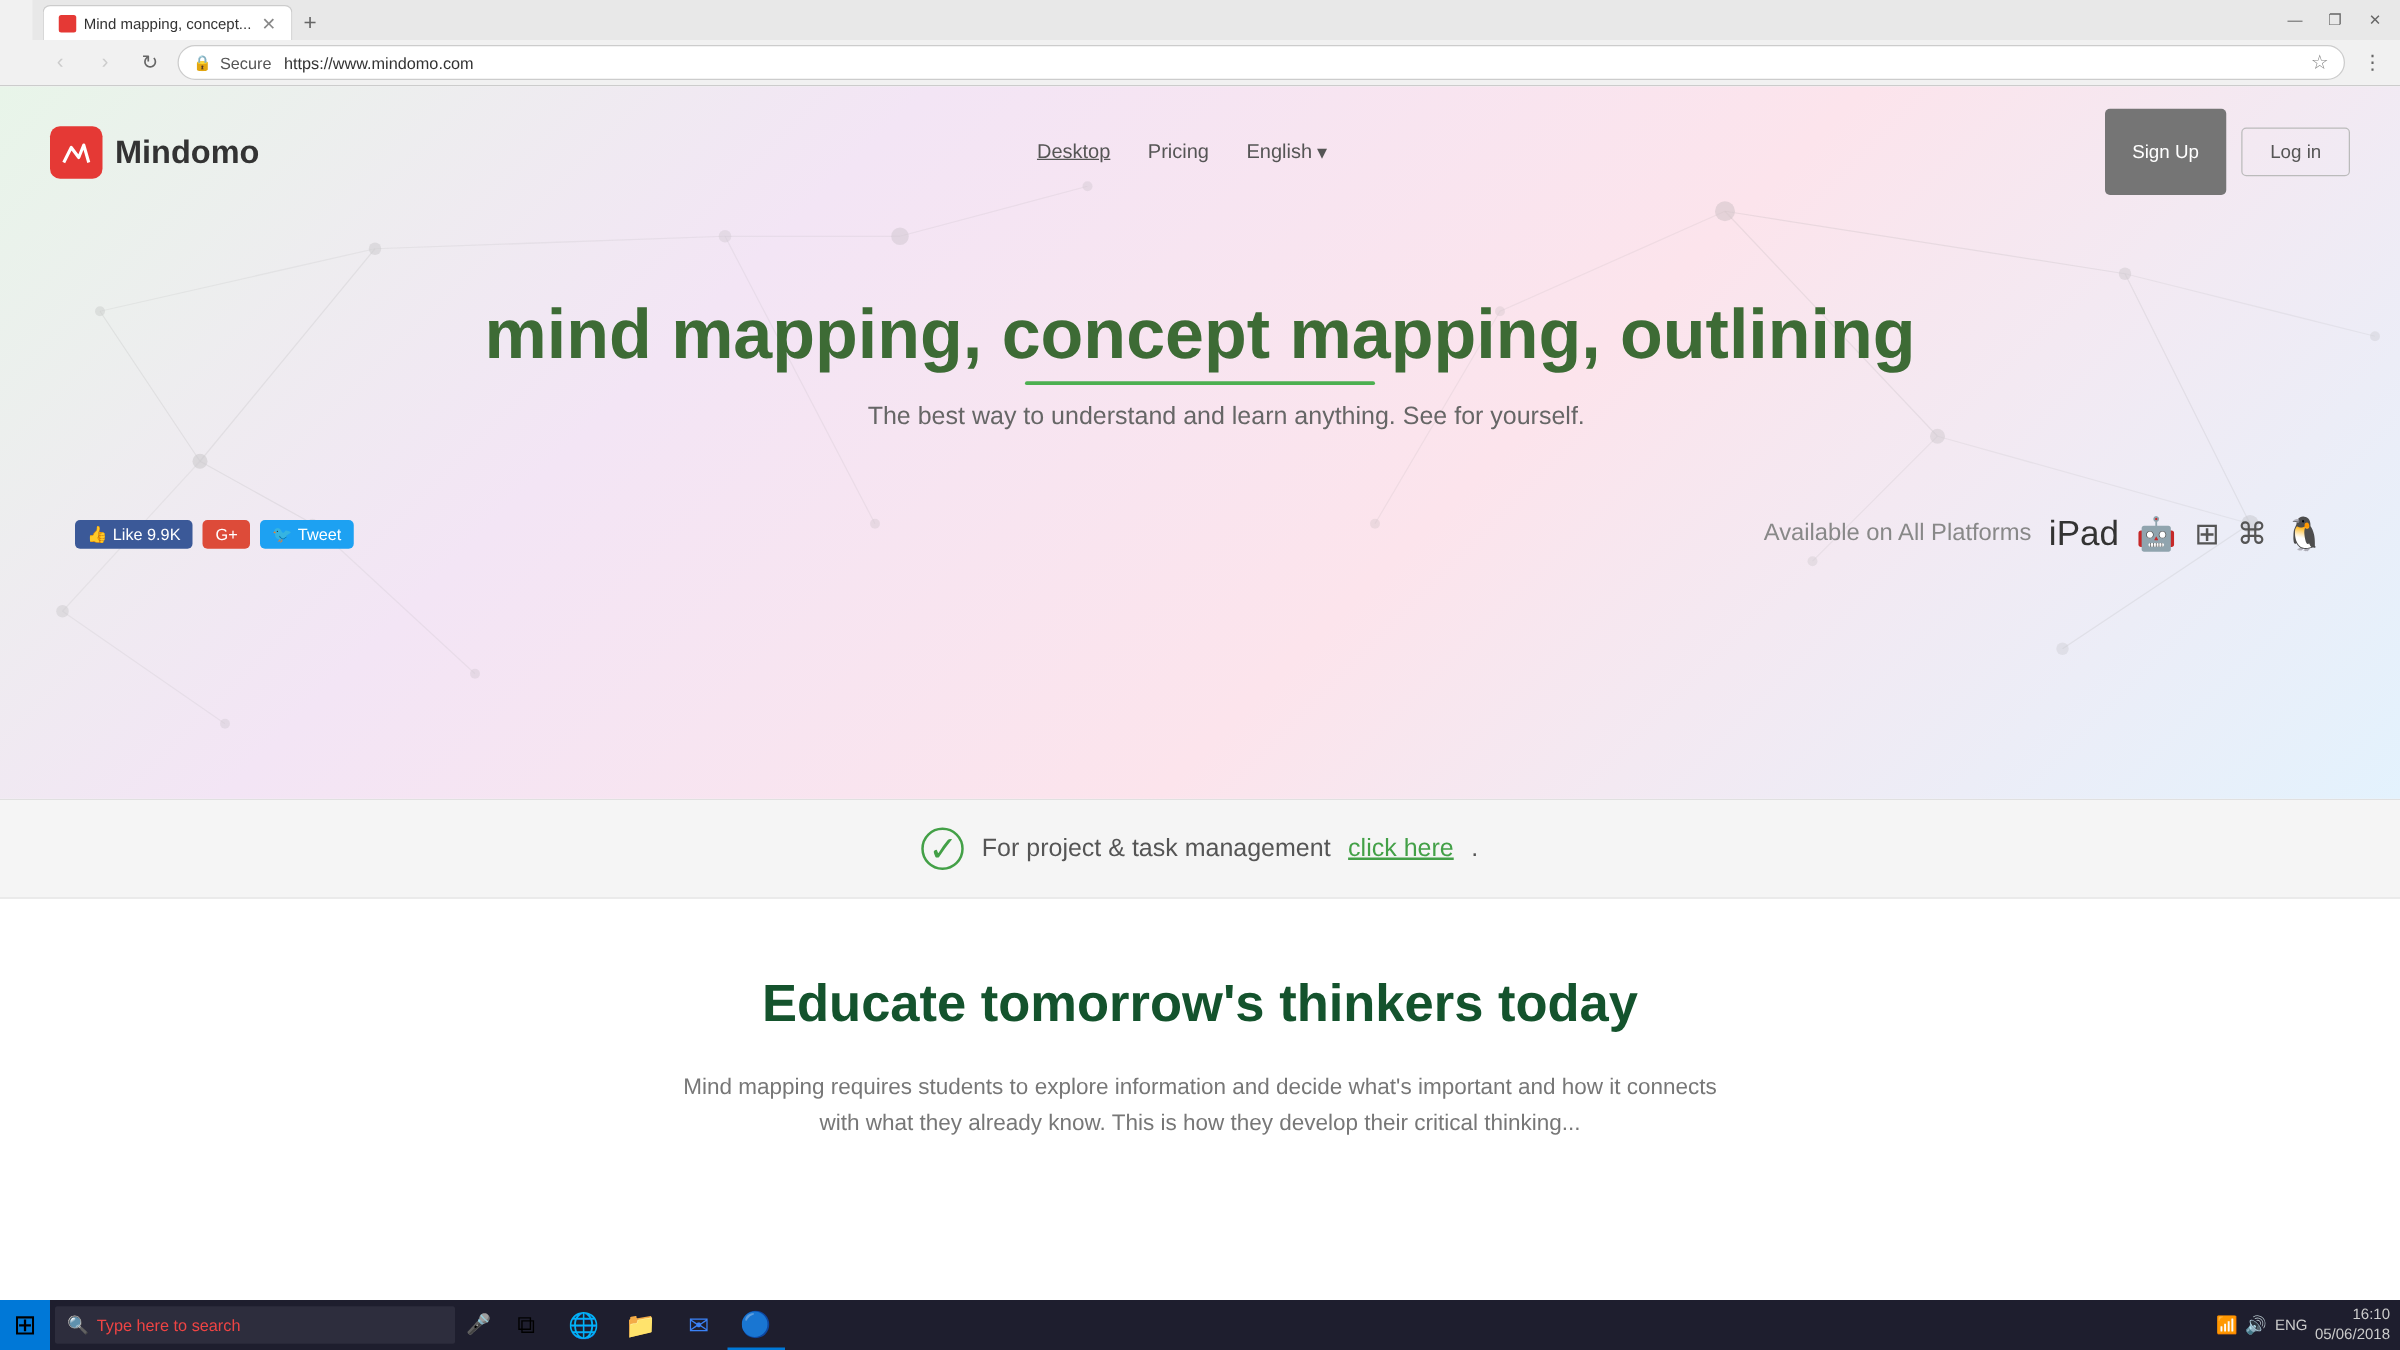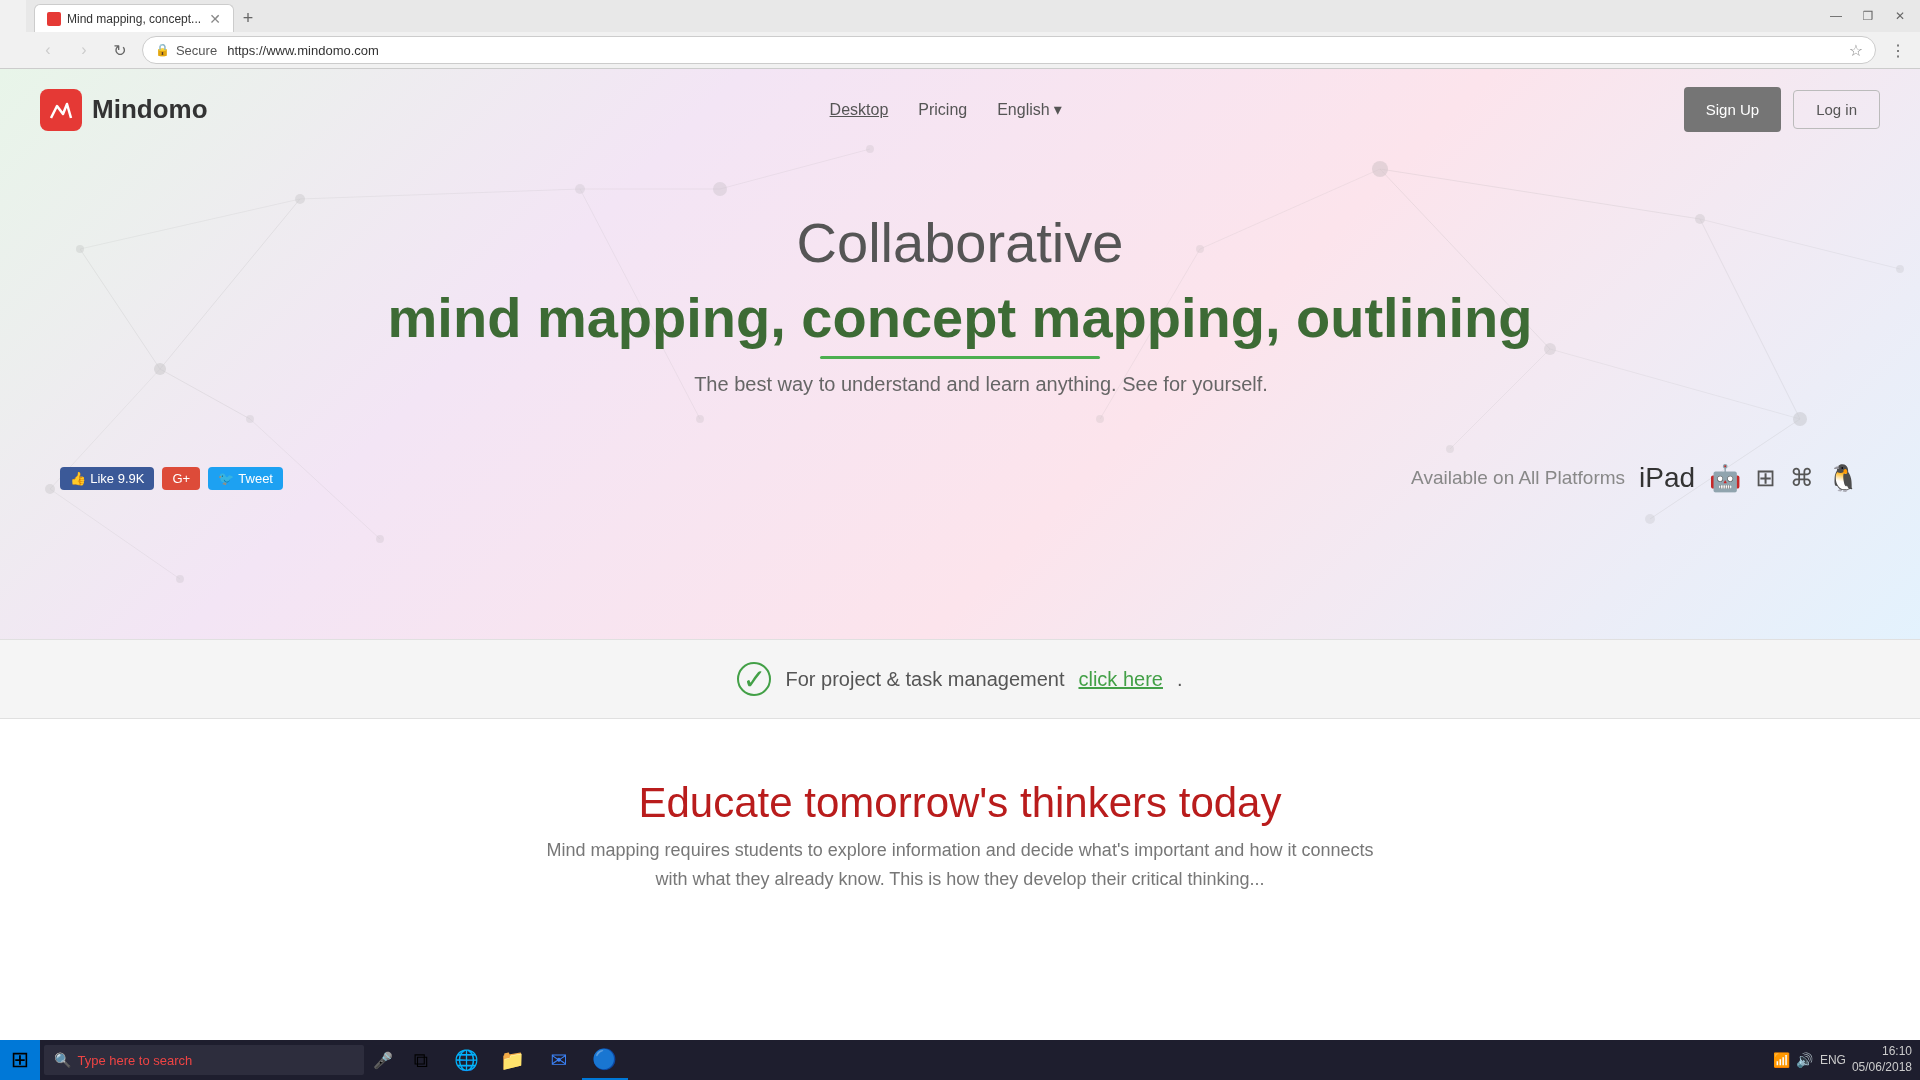--- a/index.html
+++ b/index.html
@@ -205,21 +205,21 @@
     .nav-actions {
       display: flex;
       align-items: center;
       gap: 12px;
     }
     .btn-signup {
       background: #757575;
       color: #fff;
       border: none;
       border-radius: 4px;
-      padding: 14px 22px;
+      padding: 26px 22px;
       font-size: 15px;
       cursor: pointer;
       font-weight: 500;
     }
     .btn-login {
       background: transparent;
       color: #555;
       border: 1px solid #bbb;
       border-radius: 4px;
       padding: 10px 22px;
@@ -355,23 +355,23 @@
     }
 
     
     .educate-section {
       background: #fff;
       padding: 60px 40px 40px;
       text-align: center;
     }
     .educate-title {
       font-size: 42px;
-      font-weight: 400;
-      color: #b91c1c;
-      margin-bottom: 9px;
+      font-weight: 700;
+      color: #14532d;
+      margin-bottom: 28px;
     }
     .educate-text {
       font-size: 18px;
       color: #777;
       max-width: 860px;
       margin: 0 auto;
       line-height: 1.6;
     }
 
     
@@ -564,21 +564,20 @@
           <span>▾</span>
         </div>
       </div>
       <div class="nav-actions">
         <button class="btn-signup">Sign Up</button>
         <button class="btn-login">Log in</button>
       </div>
     </nav>
 
     <div class="hero-content">
-      <div class="hero-title-1">Collaborative</div>
       <div class="hero-title-2">
         <span>mind mapping, concept mapping, outlining</span>
       </div>
       <span class="hero-underline"></span>
       <div class="hero-subtitle">The best way to understand and learn anything. See for yourself.</div>
     </div>
 
     <div class="hero-bottom">
       <div class="social-btns">
         <div class="fb-like">

